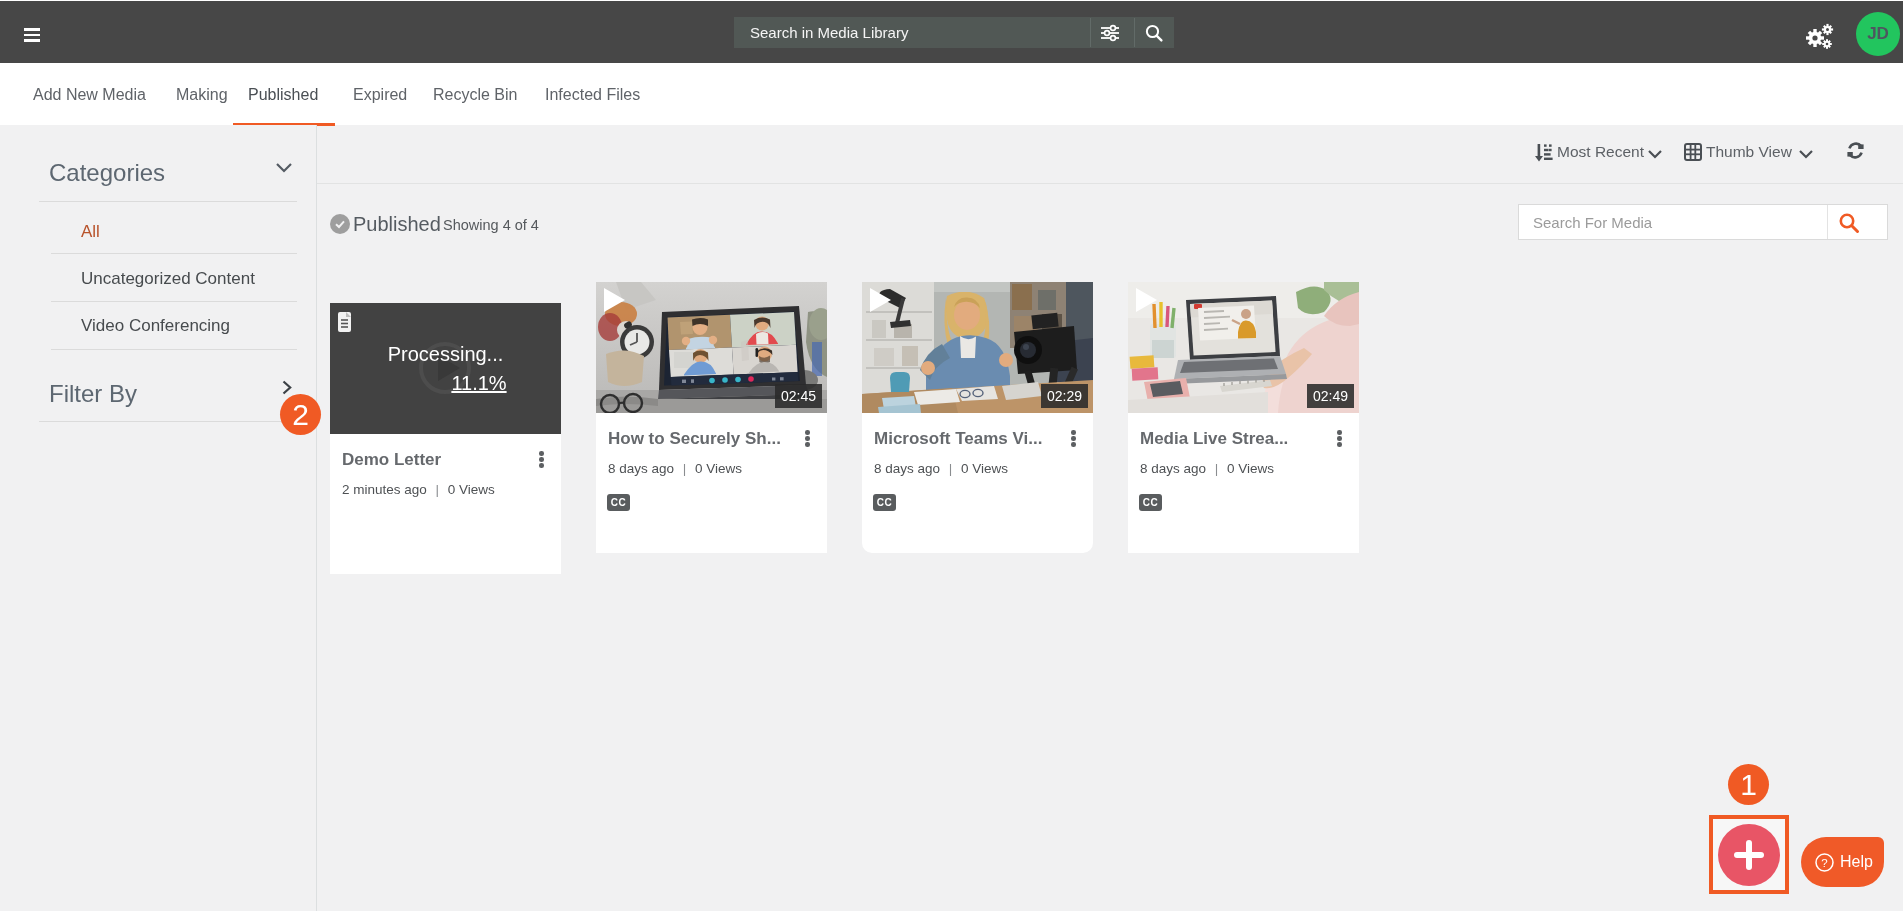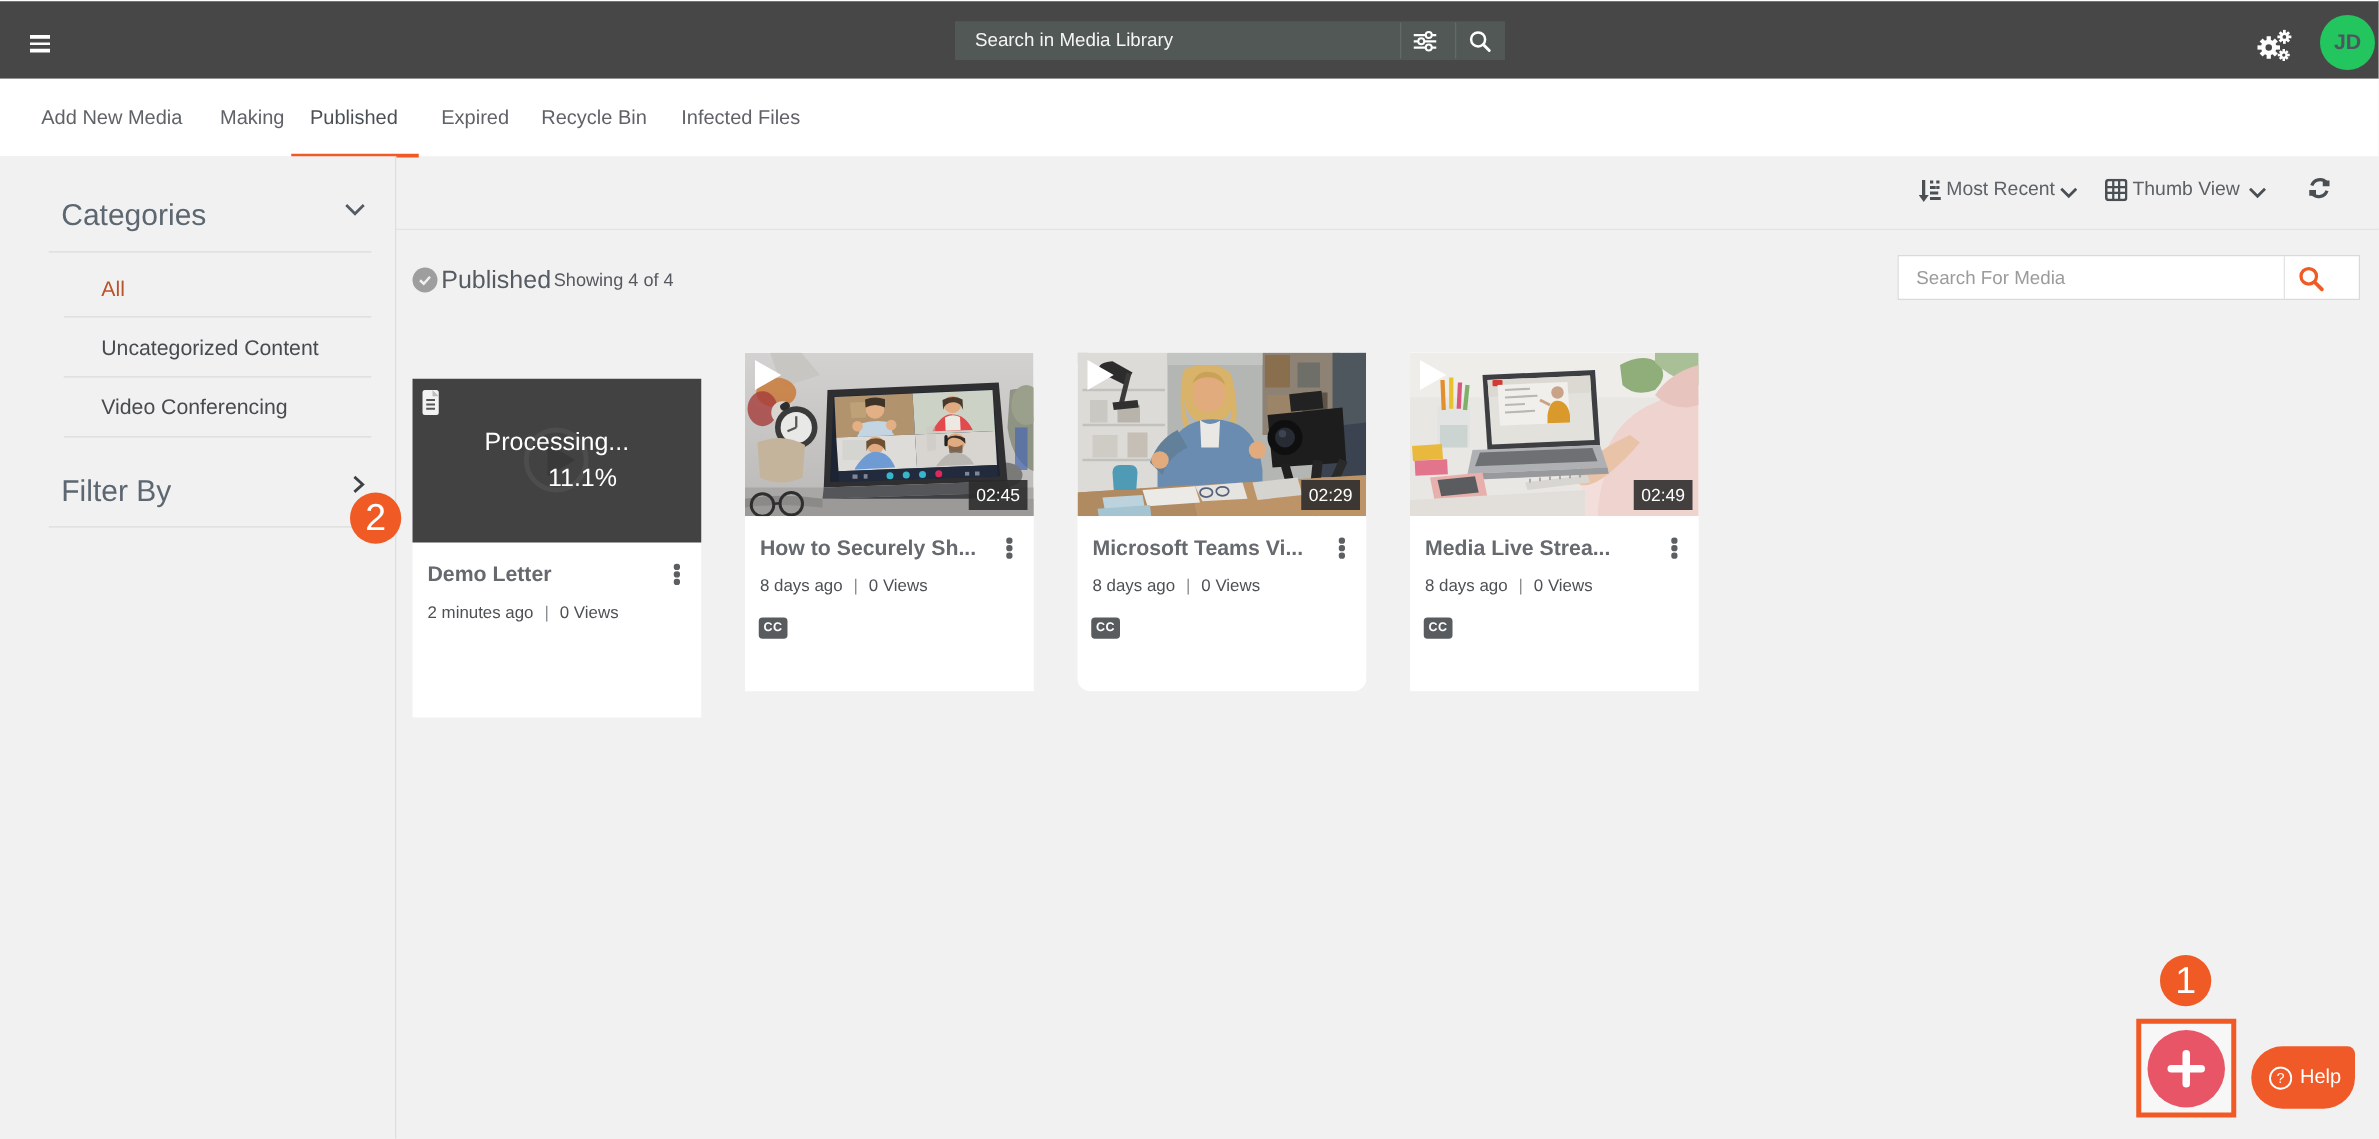--- a/index.html
+++ b/index.html
@@ -3,21 +3,21 @@
 <meta charset="utf-8">
 <style>
   * { margin:0; padding:0; box-sizing:border-box; }
   html,body { width:1903px; height:911px; overflow:hidden; }
   body { font-family:"Liberation Sans", sans-serif; background:#f1f1f2; position:relative; }
   .abs { position:absolute; }
 
   
   #topbar { left:0; top:0; width:1903px; height:63px; background:#474747; }
   #hamb span { display:block; width:16px; height:2.5px; background:#fff; margin-bottom:3.2px; }
-  #topsearch { left:764px; top:17px; width:440px; height:31px; background:#515855; color:#f2f2f2; }
+  #topsearch { left:734px; top:17px; width:440px; height:31px; background:#515855; color:#f2f2f2; }
   #topsearch .ph { position:absolute; left:16px; top:6.5px; font-size:15px; color:#f5f5f5; }
   .tdiv { position:absolute; top:1px; width:1px; height:29px; background:#626b68; }
 
   
   #tabbar { left:0; top:63px; width:1903px; height:62px; background:#fff; }
   .tab { position:absolute; top:23px; font-size:16px; color:#5f6368; white-space:nowrap; }
   #publine { position:absolute; left:233px; top:60px; width:102px; height:3px; background:#f05a24; }
 
   
   #sidebar { left:0; top:125px; width:317px; height:786px; background:#f1f1f2; border-right:1px solid #dcdfe0; }
@@ -216,21 +216,21 @@
     <svg width="231" height="131" viewBox="0 0 231 131">
       <circle cx="115" cy="65" r="24" fill="none" stroke="#4d4d4d" stroke-width="4"></circle>
       <path d="M108,52 L130,65 L108,78 Z" fill="#393939"></path>
       <rect x="8" y="9" width="13" height="20" rx="2" fill="#f2f2f2"></rect>
       <path d="M16,9 L21,14 L16,14 Z" fill="#bdbdbd"></path>
       <line x1="11" y1="17" x2="18" y2="17" stroke="#555" stroke-width="1.6"></line>
       <line x1="11" y1="20.5" x2="18" y2="20.5" stroke="#555" stroke-width="1.6"></line>
       <line x1="11" y1="24" x2="18" y2="24" stroke="#555" stroke-width="1.6"></line>
     </svg>
     <div class="abs" style="left:0; top:40px; width:231px; text-align:center; color:#fff; font-size:20px;">Processing...</div>
-    <div class="abs" style="left:4px; top:69px; width:264px; text-align:center; color:#fff; font-size:20px;">11.1%</div>
+    <div class="abs" style="left:17px; top:69px; width:264px; text-align:center; color:#fff; font-size:20px;text-decoration:underline;">11.1%</div>
   </div>
   <div class="ctitle">Demo Letter</div>
   <div class="dots">
       <i></i>
       <i></i>
       <i></i>
     </div>
   <div class="cmeta">2 minutes ago <span class="sep">|</span> 0 Views</div>
 </div>
 

